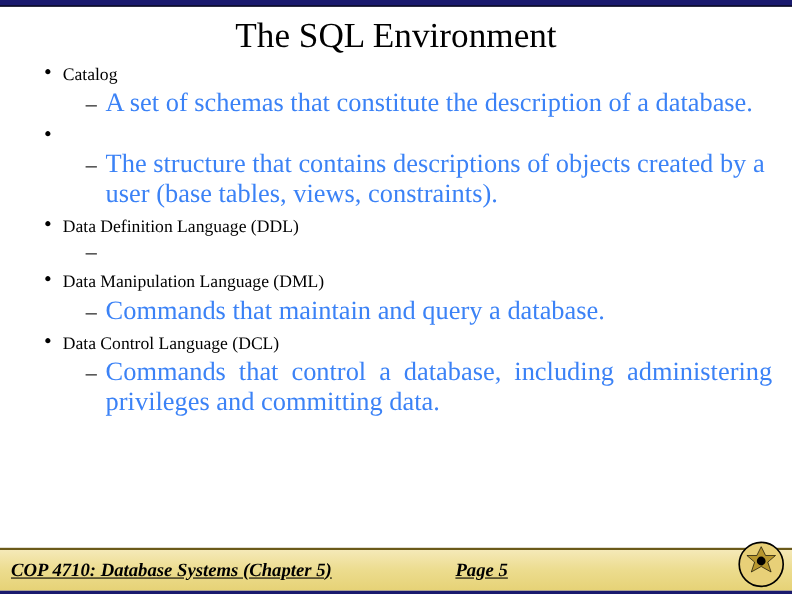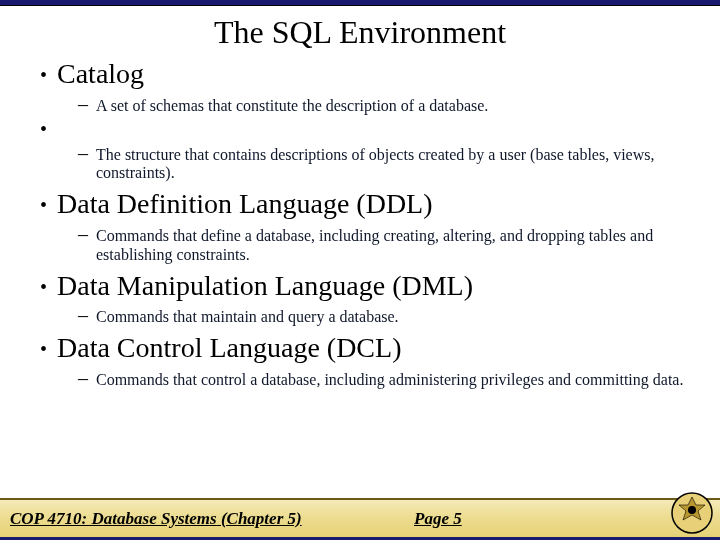--- a/index.html
+++ b/index.html
@@ -41,38 +41,38 @@
     padding-left: 22px;
   }
   .bullet-dot {
     font-size: 20px;
     margin-right: 10px;
     line-height: 1;
     position: relative;
     top: -1px;
   }
   .bullet-text {
-    font-size: 28px;
+    font-size: 16px;
     color: #000;
     line-height: 1.2;
   }
   .sub-line {
     display: flex;
     align-items: baseline;
     padding-left: 60px;
     margin-top: 2px;
     margin-bottom: 4px;
   }
   .sub-dash {
     font-size: 20px;
     margin-right: 8px;
   }
   .sub-text {
-    font-size: 16px;
-    color: #0f172a;
+    font-size: 24px;
+    color: #3b82f6;
     line-height: 1.18;
   }
   .sub-text.justify { text-align: justify; }
   .footer {
     height: 42px;
     background: linear-gradient(to bottom, #f5e9b8 0%, #ecdc8e 50%, #e6d276 100%);
     border-top: 2px solid #6b5a1a;
     border-bottom: 3px solid #1a1a6e;
     display: flex;
     align-items: center;
@@ -134,21 +134,20 @@
       </div>
     </div>
 
     <div class="top-item">
       <div class="bullet-line">
         <span class="bullet-dot">•</span>
         <span class="bullet-text">Data Definition Language (DDL)</span>
       </div>
       <div class="sub-line">
         <span class="sub-dash">–</span>
-        <span class="sub-text">Commands that define a database, including creating, altering, and dropping tables and establishing constraints.</span>
       </div>
     </div>
 
     <div class="top-item">
       <div class="bullet-line">
         <span class="bullet-dot">•</span>
         <span class="bullet-text">Data Manipulation Language (DML)</span>
       </div>
       <div class="sub-line">
         <span class="sub-dash">–</span>

